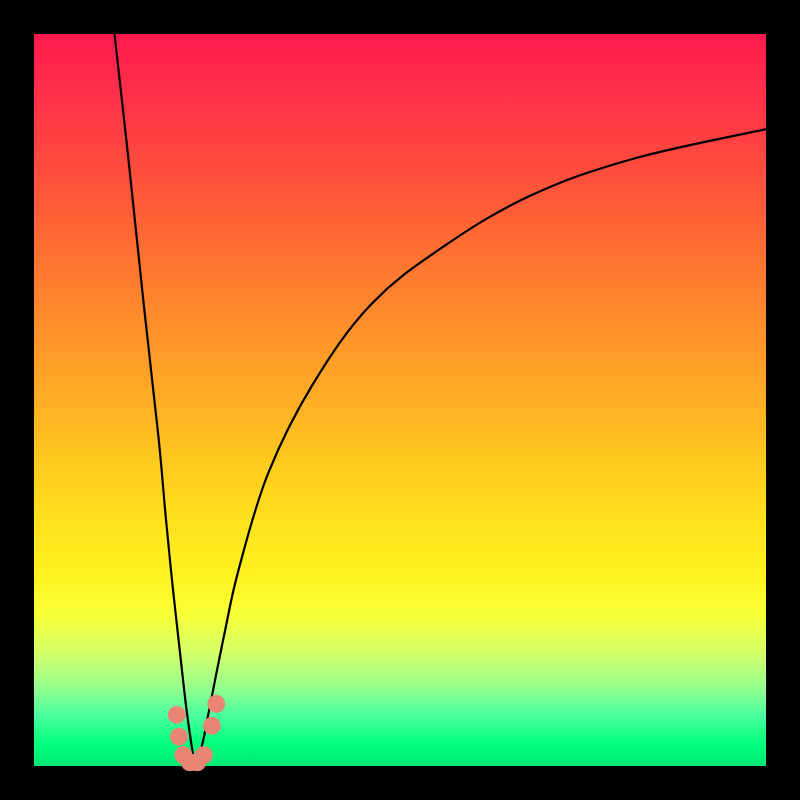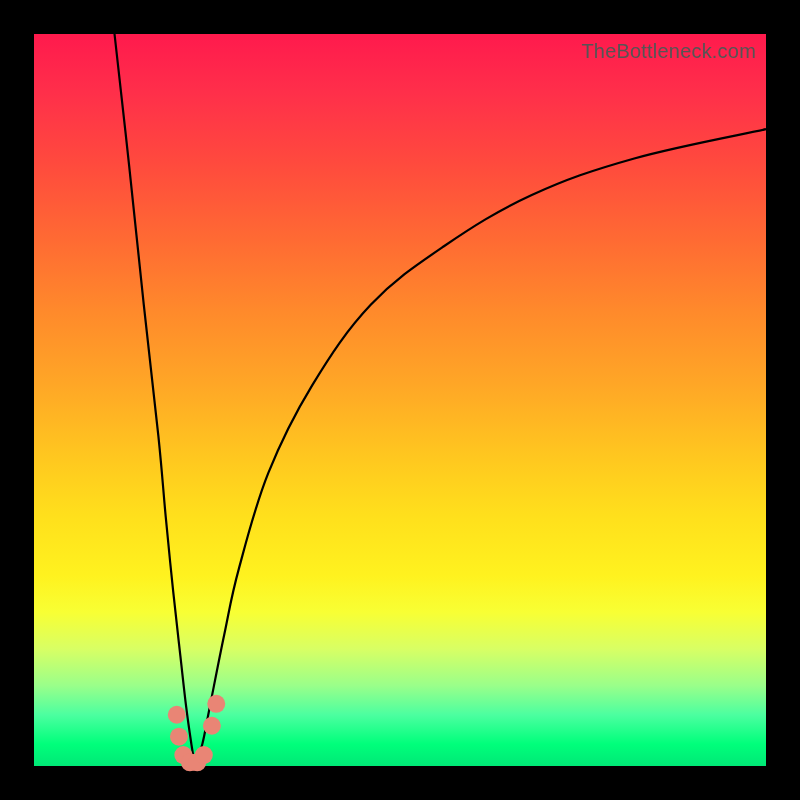--- a/index.html
+++ b/index.html
@@ -58,21 +58,20 @@
     stroke-width: 2.2;
   }
   .marker {
     fill: #e98575;
   }
 </style>
 </head>
 <body>
 
 <div class="frame">
-  <div class="attribution">TheBottleneck.com</div>
 
   <svg class="plot" viewBox="0 0 732 732">
     <path id="left-branch" class="curve" d="M 80.52 0 C 83.1552 23.7168, 89.8896 83.0088, 95.16 131.76 C 100.43039999999999 180.51119999999997, 104.52959999999999 222.0888, 109.8 270.84 C 115.0704 319.59119999999996, 120.48720000000002 364.3896, 124.44000000000001 402.59999999999997 C 128.39280000000002 440.81039999999996, 129.1248 455.4504, 131.76 483.12 C 134.3952 510.7896, 136.44480000000001 531.2855999999999, 139.08 556.3199999999999 C 141.7152 581.3543999999999, 144.02832 601.1184000000001, 146.4 622.2 C 148.77168 643.2816, 150.27960000000002 657.6288000000001, 152.256 673.44 C 154.23239999999998 689.2512, 155.79888 699.4992, 157.38 710.04 C 158.96112 720.5808, 160.38119999999998 728.0472, 161.04 732"></path>
     <path id="right-branch" class="curve" d="M 161.04 732 C 162.3576 728.0472, 165.72480000000002 720.5808, 168.36 710.04 C 170.9952 699.4992, 171.7272 693.2040000000001, 175.68 673.44 C 179.6328 653.676, 185.0496 625.2744, 190.32 600.24 C 195.5904 575.2056, 197.05440000000002 563.3472, 204.96 534.36 C 212.8656 505.3728, 221.06400000000002 472.14, 234.24 439.2 C 247.416 406.26, 259.71360000000004 381.6648, 278.16 351.36 C 296.6064 321.0552, 313.00320000000005 295.8744, 336.72 270.84 C 360.4368 245.80559999999997, 380.93280000000004 232.04399999999998, 409.92 212.27999999999997 C 438.9072 192.51599999999996, 463.5024000000001 176.85119999999995, 497.76000000000005 161.03999999999996 C 532.0176 145.22879999999998, 558.0768 136.29840000000004, 600.24 124.44000000000005 C 642.4032 112.58160000000005, 708.2832 100.43039999999998, 732 95.15999999999997"></path>
     <g id="markers">
         <circle cx="142.74" cy="680.76" r="9" class="marker"></circle>
         <circle cx="144.936" cy="702.72" r="9" class="marker"></circle>
         <circle cx="149.328" cy="721.02" r="9" class="marker"></circle>
         <circle cx="155.916" cy="728.34" r="9" class="marker"></circle>
         <circle cx="163.236" cy="728.34" r="9" class="marker"></circle>

